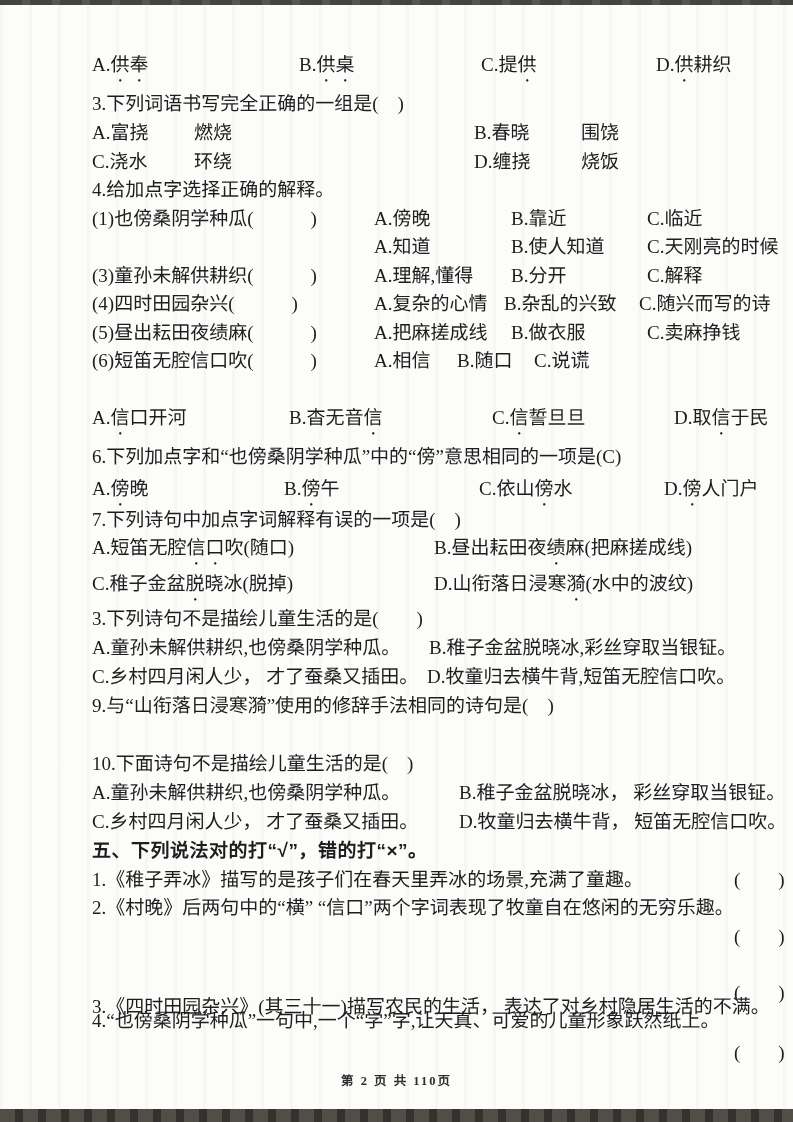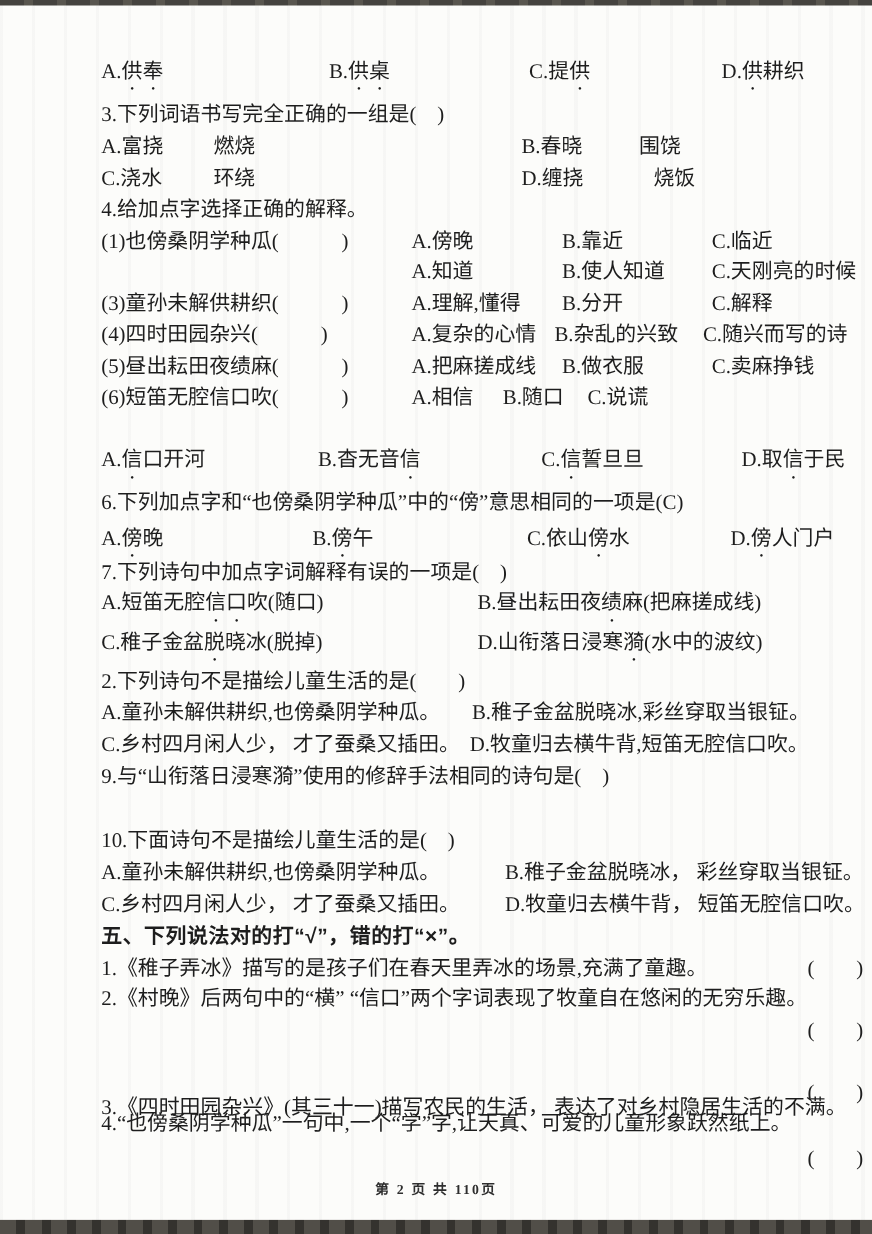--- a/index.html
+++ b/index.html
@@ -71,21 +71,21 @@
   <div class="ln" style="top:117px">
     <span class="seg" style="left:48px">A.富挠</span>
     <span class="seg" style="left:150px">燃烧</span>
     <span class="seg" style="left:430px">B.春晓</span>
     <span class="seg" style="left:537px">围饶</span>
   </div>
   <div class="ln" style="top:146px">
     <span class="seg" style="left:48px">C.浇水</span>
     <span class="seg" style="left:150px">环绕</span>
     <span class="seg" style="left:430px">D.缠挠</span>
-    <span class="seg" style="left:550px">烧饭</span>
+    <span class="seg" style="left:537px">烧饭</span>
   </div>
 
   <div class="ln" style="top:174px">
     <span class="seg" style="left:48px">4.给加点字选择正确的解释。</span>
   </div>
   <div class="ln" style="top:203px">
     <span class="seg" style="left:48px">(1)也傍桑阴学种瓜(　　　)</span>
     <span class="seg" style="left:330px">A.傍晚</span>
     <span class="seg" style="left:467px">B.靠近</span>
     <span class="seg" style="left:603px">C.临近</span>
@@ -143,21 +143,21 @@
   <div class="ln" style="top:568px">
     <span class="seg" style="left:48px"><span>C.稚子金盆</span><span class="dot">脱</span><span>晓冰(脱掉)</span></span>
     <span class="seg" style="left:390px"><span>D.山衔落日浸寒</span><span class="dot">漪</span><span>(水中的波纹)</span></span>
   </div>
   <div class="ln" style="top:532px">
     <span class="seg" style="left:48px"><span>A.短笛无腔</span><span class="dot">信口</span><span>吹(随口)</span></span>
     <span class="seg" style="left:390px"><span>B.昼出耘田夜</span><span class="dot">绩</span><span>麻(把麻搓成线)</span></span>
   </div>
 
   <div class="ln" style="top:603px">
-    <span class="seg" style="left:48px">2.下列诗句不是描绘儿童生活的是(　　)</span>
+    <span class="seg" style="left:48px">3.下列诗句不是描绘儿童生活的是(　　)</span>
   </div>
   <div class="ln" style="top:632px">
     <span class="seg" style="left:48px">A.童孙未解供耕织,也傍桑阴学种瓜。</span>
     <span class="seg" style="left:385px">B.稚子金盆脱晓冰,彩丝穿取当银钲。</span>
   </div>
   <div class="ln" style="top:661px">
     <span class="seg" style="left:48px">C.乡村四月闲人少， 才了蚕桑又插田。</span>
     <span class="seg" style="left:383px">D.牧童归去横牛背,短笛无腔信口吹。</span>
   </div>
 

